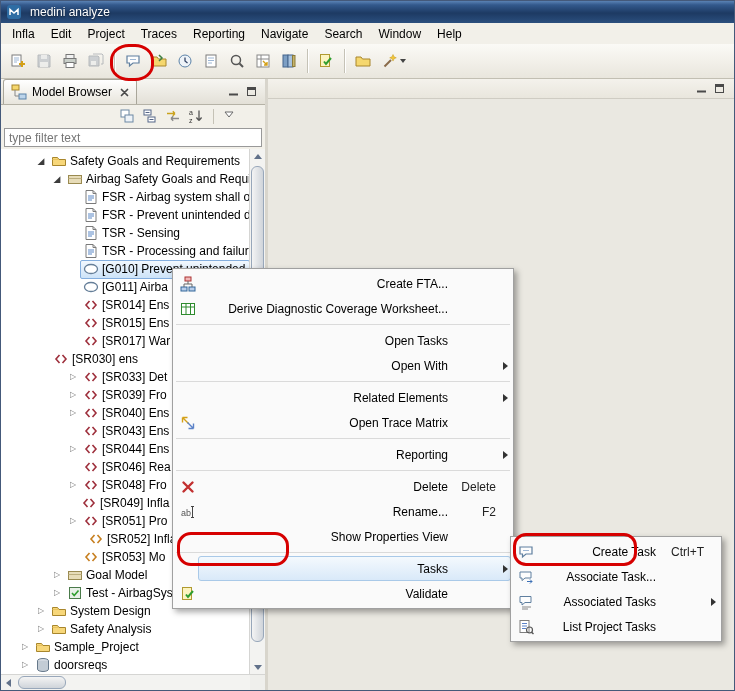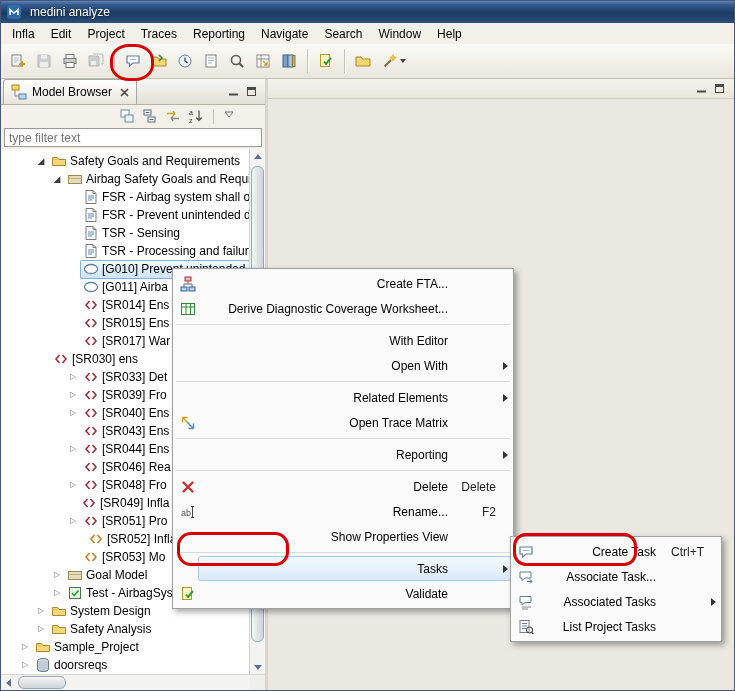--- a/index.html
+++ b/index.html
@@ -714,21 +714,21 @@
           <path d="M1.5 6h13M6 2.5v11M10.5 2.5v11" stroke="#2e8b2e"></path>
         </svg>
       </span>
       <span class="mlabel">Derive Diagnostic Coverage Worksheet...</span>
       <span class="maccel"></span>
       <span class="marrow"></span>
     </div>
     <div class="msep"></div>
     <div class="mi">
       <span class="micol"></span>
-      <span class="mlabel">With Editor</span>
+      <span class="mlabel">Open Tasks</span>
       <span class="maccel"></span>
       <span class="marrow"></span>
     </div>
     <div class="mi">
       <span class="micol"></span>
       <span class="mlabel">Open With</span>
       <span class="maccel"></span>
       <span class="marrow has"></span>
     </div>
     <div class="msep"></div>

